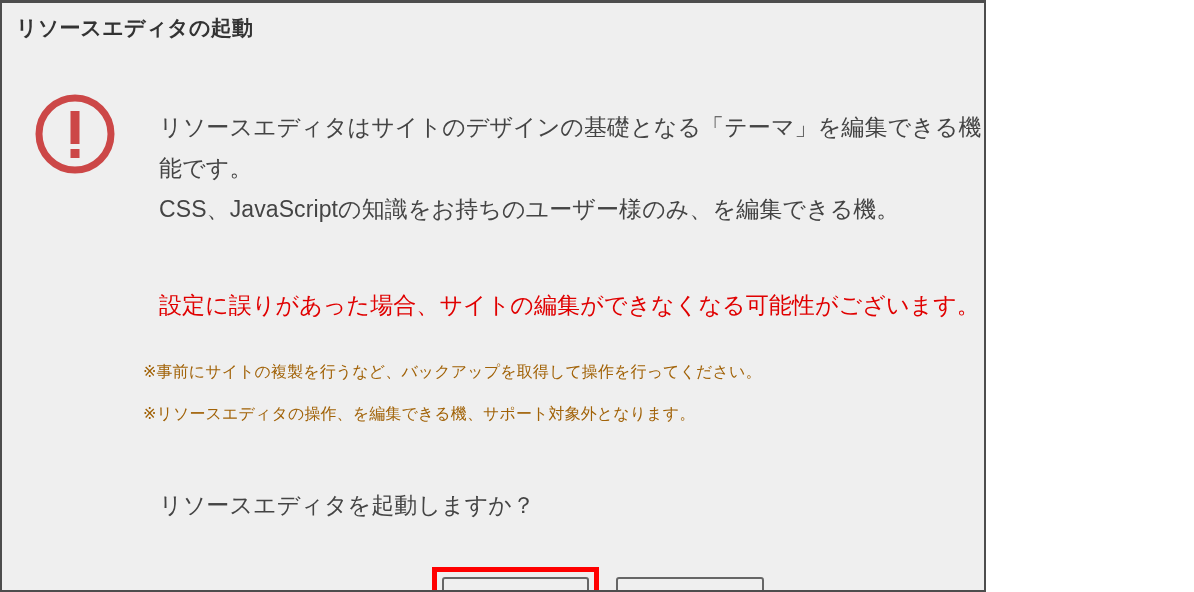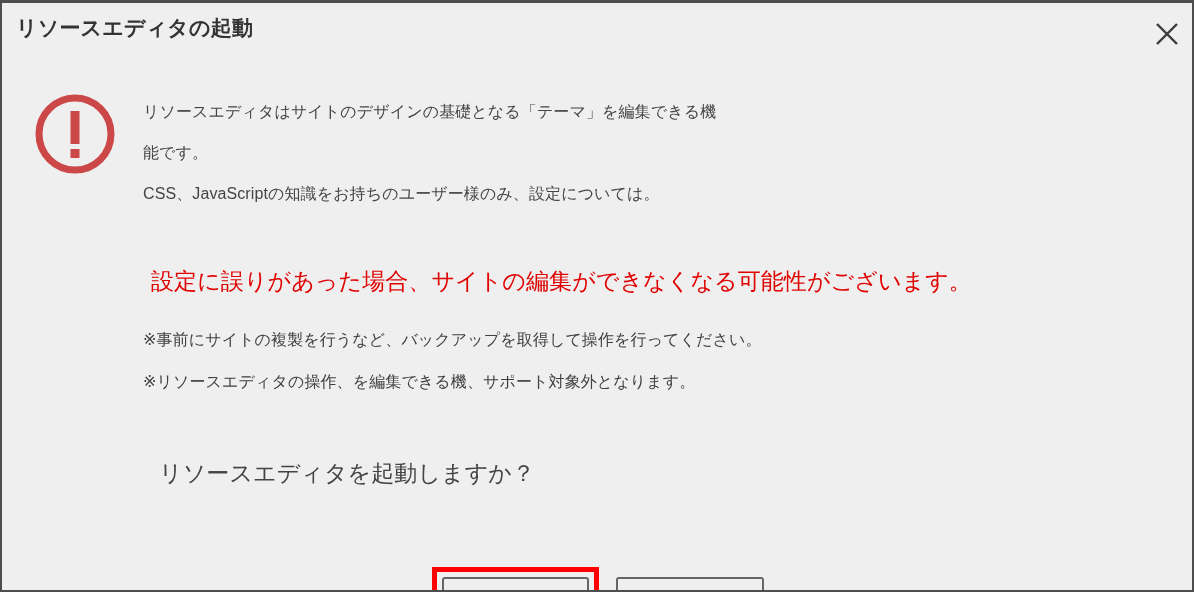--- a/index.html
+++ b/index.html
@@ -11,21 +11,21 @@
     height: 592px;
     background: #ffffff;
     font-family: "Liberation Sans", "DejaVu Sans", sans-serif;
     overflow: hidden;
   }
 
   .dialog {
     position: absolute;
     left: 0;
     top: 0;
-    width: 1194px;
+    width: 986px;
     height: 592px;
     box-sizing: border-box;
     background: #efefef;
     border: 2px solid #4d4d4d;
     border-top-width: 3px;
     overflow: hidden;
   }
 
   
   .dialog-header {
@@ -78,41 +78,41 @@
   .alert-icon svg { display: block; }
 
   .content {
     position: absolute;
     left: 141px;
     top: 36px;
     width: 1010px;
   }
 
   .lead {
-    font-size: 16px;
+    font-size: 23px;
     line-height: 41px;
     color: #444444;
-    margin: 0;
+    margin: 16px;
     letter-spacing: 0.1px;
   }
 
   .warn {
-    margin: 8px;
+    margin: 16px;
     padding-top: 41px;
     font-size: 23px;
     line-height: 36px;
     color: #e00000;
     letter-spacing: 0.1px;
   }
 
   .note {
     margin: 0;
     font-size: 16px;
     line-height: 21px;
-    color: #404040;
+    color: #a16207;
     letter-spacing: 0.1px;
   }
   .note-1 { padding-top: 22px; }
   .note-2 { padding-top: 21px; }
 
   .question {
     margin: 16px;
     padding-top: 49px;
     font-size: 23px;
     line-height: 32px;
@@ -191,21 +191,21 @@
         <circle cx="42" cy="42" r="36" fill="none" stroke="#cc4747" stroke-width="7"></circle>
         <rect x="37.5" y="19" width="9" height="33" fill="#cc4747"></rect>
         <rect x="37.5" y="57" width="9" height="9" fill="#cc4747"></rect>
       </svg>
     </div>
 
     <div class="content">
       <p class="lead">
         <span>リソースエディタはサイトのデザインの基礎となる「テーマ」を編集できる機</span><br>
         <span>能です。</span><br>
-        <span>CSS、JavaScriptの知識をお持ちのユーザー様のみ、設定については。</span>
+        <span>CSS、JavaScriptの知識をお持ちのユーザー様のみ、を編集できる機。</span>
       </p>
 
       <p class="warn">設定に誤りがあった場合、サイトの編集ができなくなる可能性がございます。</p>
 
       <p class="note note-1">※事前にサイトの複製を行うなど、バックアップを取得して操作を行ってください。</p>
 
       <p class="note note-2">※リソースエディタの操作、を編集できる機、サポート対象外となります。</p>
 
       <p class="question">リソースエディタを起動しますか？</p>
     </div>

